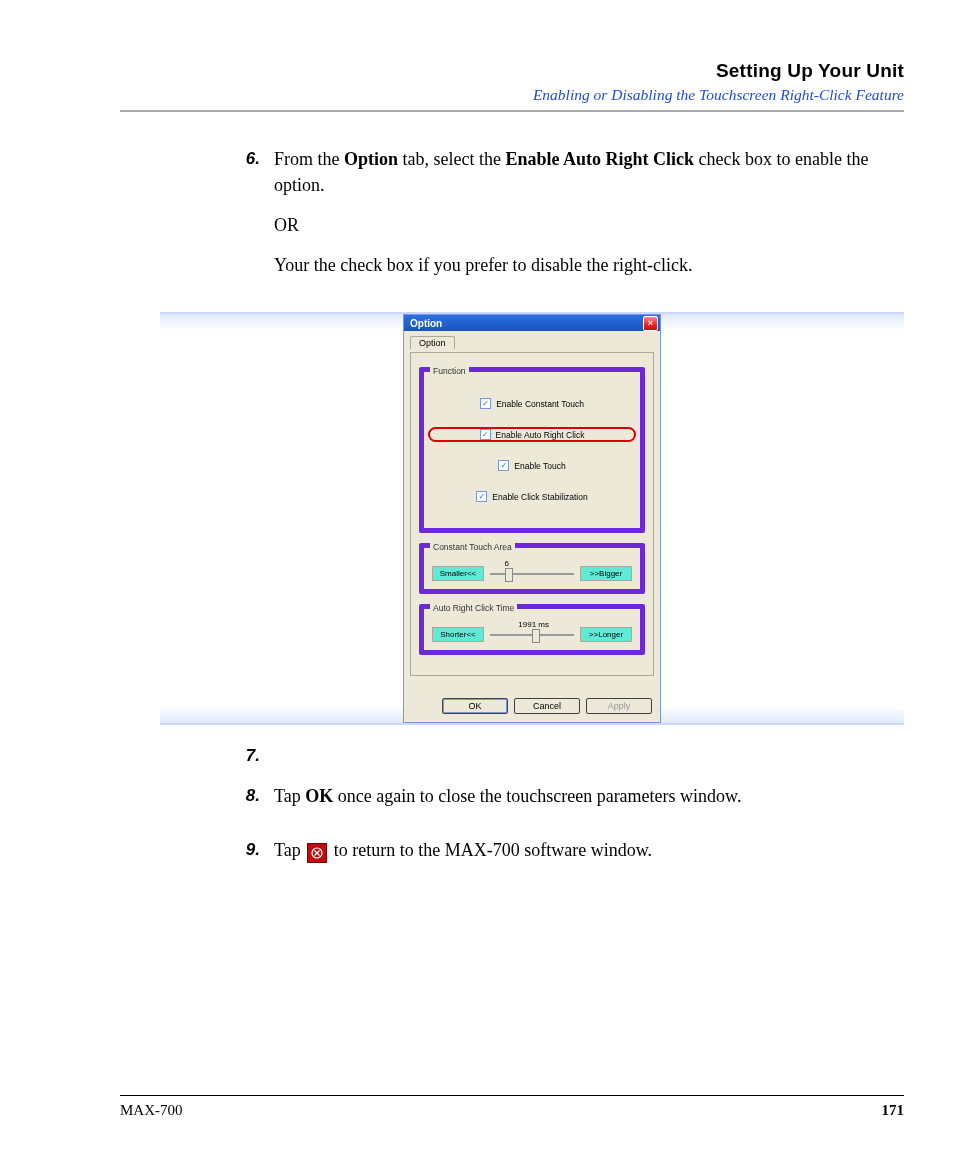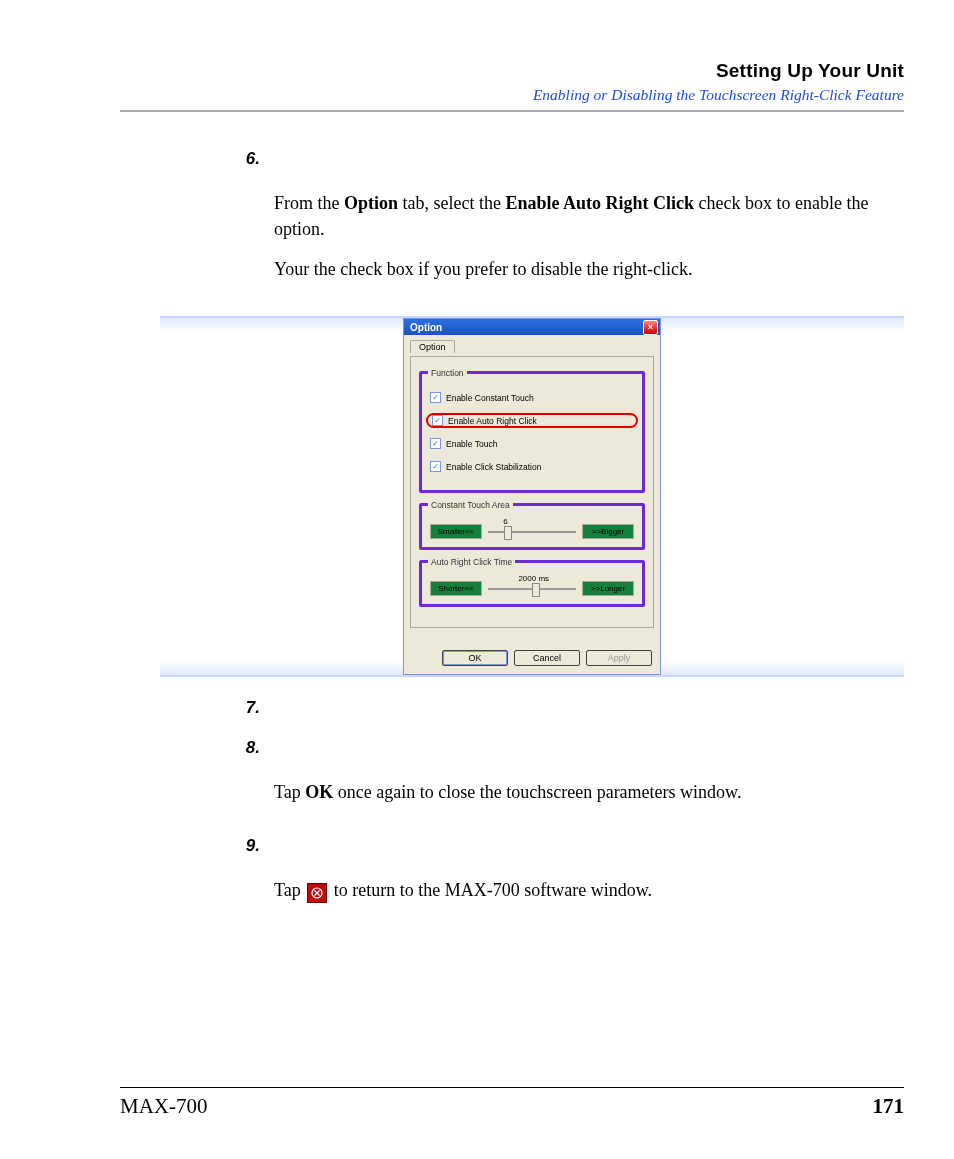--- a/index.html
+++ b/index.html
@@ -56,21 +56,20 @@
     font-weight: 700;
     font-style: italic;
     font-family: Arial, Helvetica, sans-serif;
     font-size: 17px;
     padding-top: 1px;
     margin-left: 108px;
   }
   .step-body {
     flex: 1 1 auto;
     padding-left: 14px;
-    margin-top: 44px;
   }
   .step-body .para {
     margin: 0 0 14px 0;
   }
   .b { font-weight: 700; }
 
   
   .shot-wrap {
     margin: 6px 0 18px 40px;
   }
@@ -130,41 +129,42 @@
     font-size: 9px;
     position: relative;
     top: 1px;
   }
   .tab-panel {
     border: 1px solid #aca899;
     padding: 8px 8px 10px 8px;
     background: #ece9d8;
   }
   .groupbox {
-    border: 3px solid #6d28d9;
+    border: 5px solid #6d28d9;
     border-radius: 2px;
     margin: 6px 0 10px 0;
     padding: 8px 8px 8px 8px;
     position: relative;
   }
   .groupbox-title {
     position: absolute;
     top: -6px;
     left: 6px;
     background: #ece9d8;
     padding: 0 3px;
     font-size: 8.5px;
     color: #333;
   }
   .check-row {
     display: flex;
     align-items: center;
     padding: 2px 4px;
-    margin: 8px -4px;
+    margin: 16px -4px;
     font-size: 8.5px;
+    justify-content: center;
   }
   .check-row.highlight {
     border: 2px solid #d00;
     border-radius: 10px;
     padding: 0 4px;
   }
   .chk {
     width: 9px;
     height: 9px;
     border: 1px solid #7a96df;
@@ -179,21 +179,21 @@
   }
   .chk::before { content: "✓"; }
   .slider-row {
     display: flex;
     align-items: center;
     gap: 4px;
     margin-top: 10px;
   }
   .slider-btn {
     border: 1px solid #aca899;
-    background: #15803d;
+    background: #5eead4;
     font-size: 8px;
     padding: 2px 5px;
     min-width: 40px;
     text-align: center;
   }
   .slider-track {
     flex: 1;
     height: 2px;
     background: #999;
     position: relative;
@@ -243,21 +243,21 @@
     vertical-align: -3px;
     margin: 0 2px;
   }
   .round-icon svg { width: 12px; height: 12px; display: block; }
 
   .spacer { flex: 1 1 auto; }
   .footer {
     display: flex;
     justify-content: space-between;
     align-items: center;
-    font-size: 21px;
+    font-size: 15px;
     border-top: 1px solid #000;
     padding-top: 6px;
     margin-top: 40px;
   }
   .footer .pg { font-weight: 700; }
 </style>
 </head>
 <body>
 
 <div class="page">
@@ -267,20 +267,21 @@
     <div class="header-sub">Enabling or Disabling the Touchscreen Right-Click Feature</div>
     <hr class="header-rule">
   </div>
 
   <div class="step">
     <div class="step-num">6.</div>
     <div class="step-body">
       <p class="para">
         <span>From the </span><span class="b">Option</span><span> tab, select the </span><span class="b">Enable Auto Right Click</span><span> check box to enable the option.</span>
       </p>
+      <p class="para">OR</p>
       <p class="para">Your the check box if you prefer to disable the right-click.</p>
     </div>
   </div>
 
   <div class="shot-wrap">
     <div class="shot-frame">
       <div class="dialog">
         <div class="dlg-title">
           <span>Option</span>
           <span class="dlg-close">×</span>
@@ -321,21 +322,21 @@
                 </div>
                 <span class="slider-btn">&gt;&gt;Bigger</span>
               </div>
             </div>
 
             <div class="groupbox">
               <span class="groupbox-title">Auto Right Click Time</span>
               <div class="slider-row">
                 <span class="slider-btn">Shorter&lt;&lt;</span>
                 <div class="slider-track">
-                  <span class="slider-value" style="left:52%;">2000 ms</span>
+                  <span class="slider-value" style="left:52%;">1991 ms</span>
                   <span class="slider-thumb" style="left:50%;"></span>
                 </div>
                 <span class="slider-btn">&gt;&gt;Longer</span>
               </div>
             </div>
 
           </div>
         </div>
         <div class="dlg-buttons">
           <span class="dlg-btn default">OK</span>

